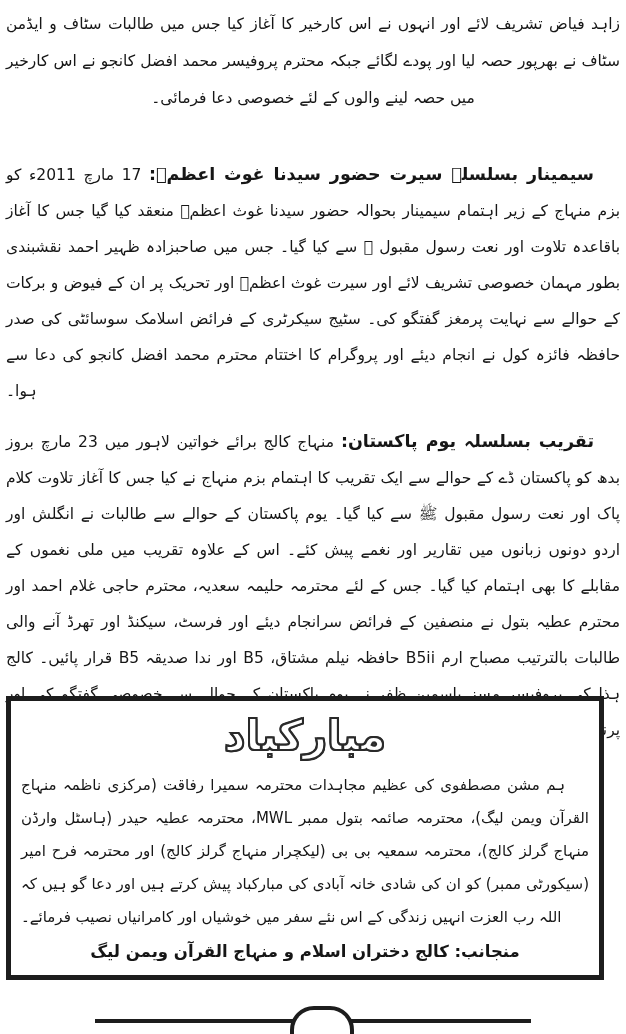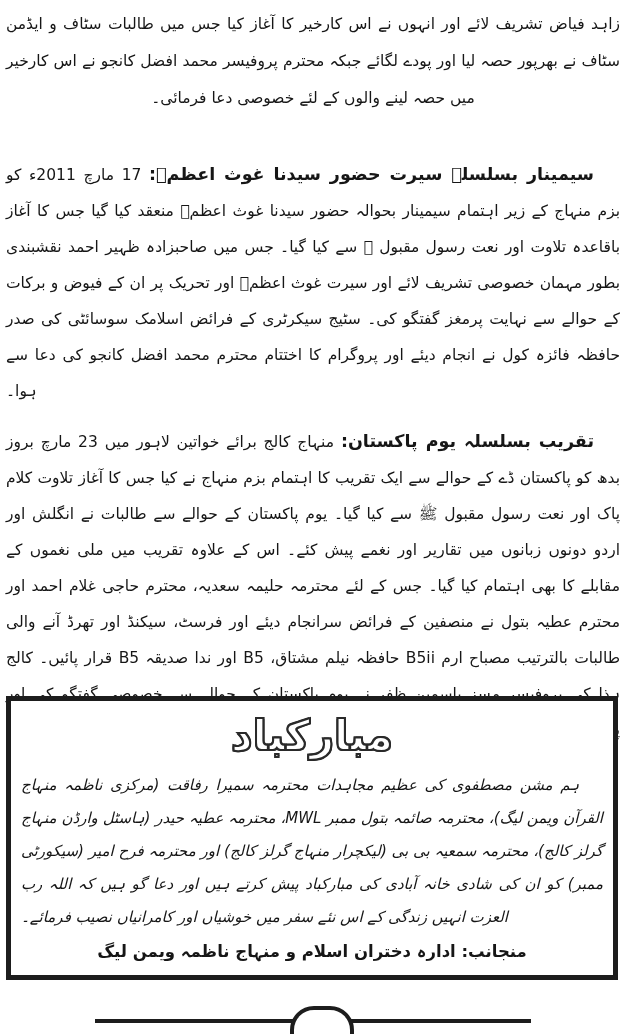--- a/index.html
+++ b/index.html
@@ -47,21 +47,21 @@
     text-align: center;
     font-size: 21px;
     letter-spacing: 4px;
     color: #2a2a2a;
     margin: 10px 0 0 0;
     height: 30px;
   }
   .congrats-box {
     position: absolute;
     left: 6px;
-    right: 8px;
+    right: 22px;
     top: 696px;
     height: 284px;
     border: 5px solid #1d1d1d;
     background: #ffffff;
     box-sizing: border-box;
     padding: 6px 10px;
     overflow: hidden;
   }
   .congrats-title {
     text-align: center;
@@ -74,21 +74,20 @@
       1px 1px 0 #2a2a2a, -1px 1px 0 #2a2a2a,
       1px -1px 0 #2a2a2a, -1px -1px 0 #2a2a2a;
     margin-bottom: 4px;
   }
   .congrats-par {
     font-size: 15px;
     line-height: 33px;
     text-align: justify;
     text-align-last: left;
     text-indent: 24px;
-    font-style: italic;
   }
   .congrats-signature {
     text-align: center;
     font-weight: bold;
     font-size: 16.5px;
     margin-top: 8px;
   }
   .footer {
     position: absolute;
     left: 0;
@@ -129,21 +128,21 @@
 
     <p class="news-par pakistan-day"><span class="inline-heading">تقریب بسلسلہ یوم پاکستان:</span><span> منہاج کالج برائے خواتین لاہور میں 23 مارچ بروز بدھ کو پاکستان ڈے کے حوالے سے ایک تقریب کا اہتمام بزم منہاج نے کیا جس کا آغاز تلاوت کلام پاک اور نعت رسول مقبول ﷺ سے کیا گیا۔ یوم پاکستان کے حوالے سے طالبات نے انگلش اور اردو دونوں زبانوں میں تقاریر اور نغمے پیش کئے۔ اس کے علاوہ تقریب میں ملی نغموں کے مقابلے کا بھی اہتمام کیا گیا۔ جس کے لئے محترمہ حلیمہ سعدیہ، محترم حاجی غلام احمد اور محترم عطیہ بتول نے منصفین کے فرائض سرانجام دیئے اور فرسٹ، سیکنڈ اور تھرڈ آنے والی طالبات بالترتیب مصباح ارم B5ii حافظہ نیلم مشتاق، B5 اور ندا صدیقہ B5 قرار پائیں۔ کالج ہذا کی پروفیسر مسز یاسمین ظفر نے یوم پاکستان کے حوالے سے خصوصی گفتگو کی اور پرنسپل صاحبہ نے انعام کی حقدار طالبات میں انعامات تقسیم کئے۔ تقریب کا اختتام ملک و ملت کی سلامتی کی دعا سے ہوا۔</span></p>
 
     <div class="star-separator">☆☆☆☆☆</div>
 
   </div>
 
   <div class="congrats-box">
     <div class="congrats-title">مبارکباد</div>
     <p class="congrats-par">ہم مشن مصطفوی کی عظیم مجاہدات محترمہ سمیرا رفاقت (مرکزی ناظمہ منہاج القرآن ویمن لیگ)، محترمہ صائمہ بتول ممبر MWL، محترمہ عطیہ حیدر (ہاسٹل وارڈن منہاج گرلز کالج)، محترمہ سمعیہ بی بی (لیکچرار منہاج گرلز کالج) اور محترمہ فرح امیر (سیکورٹی ممبر) کو ان کی شادی خانہ آبادی کی مبارکباد پیش کرتے ہیں اور دعا گو ہیں کہ اللہ رب العزت انہیں زندگی کے اس نئے سفر میں خوشیاں اور کامرانیاں نصیب فرمائے۔</p>
-    <div class="congrats-signature">منجانب: ادارہ دختران اسلام و منہاج ناظمہ ویمن لیگ</div>
+    <div class="congrats-signature">منجانب: کالج دختران اسلام و منہاج القرآن ویمن لیگ</div>
   </div>
 
   <div class="footer">
     <div class="footer-rule"></div>
     <div class="page-number-bubble"></div>
   </div>
 
 </div>
 
 </body></html>

